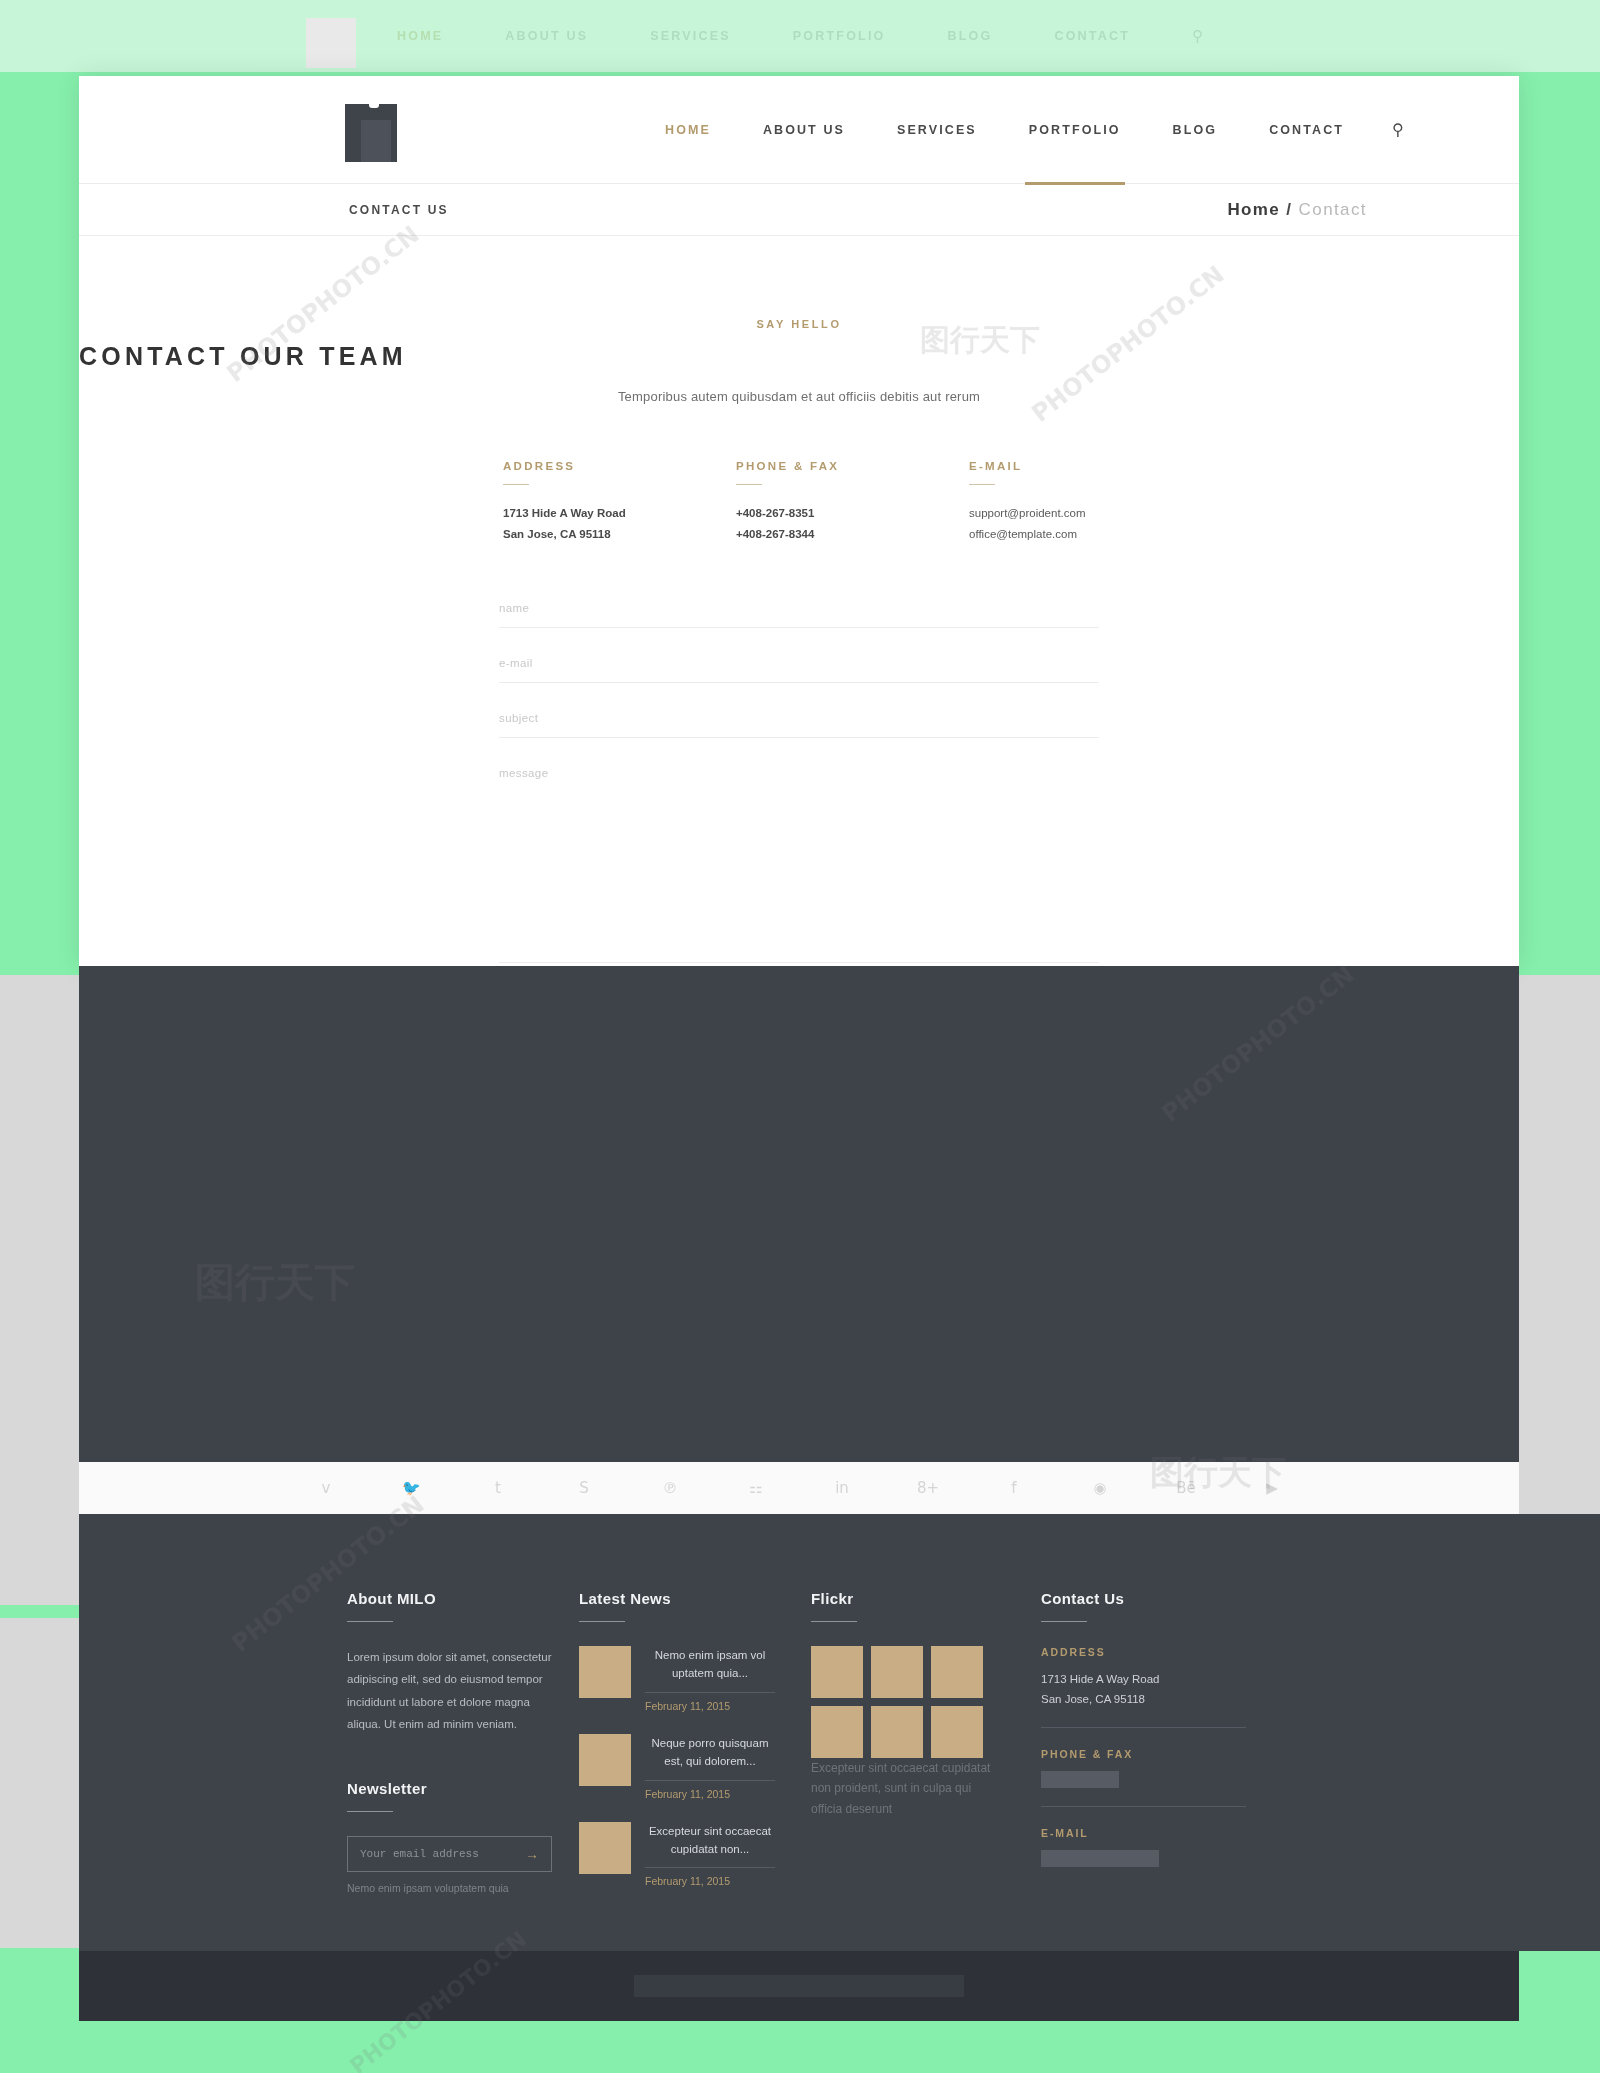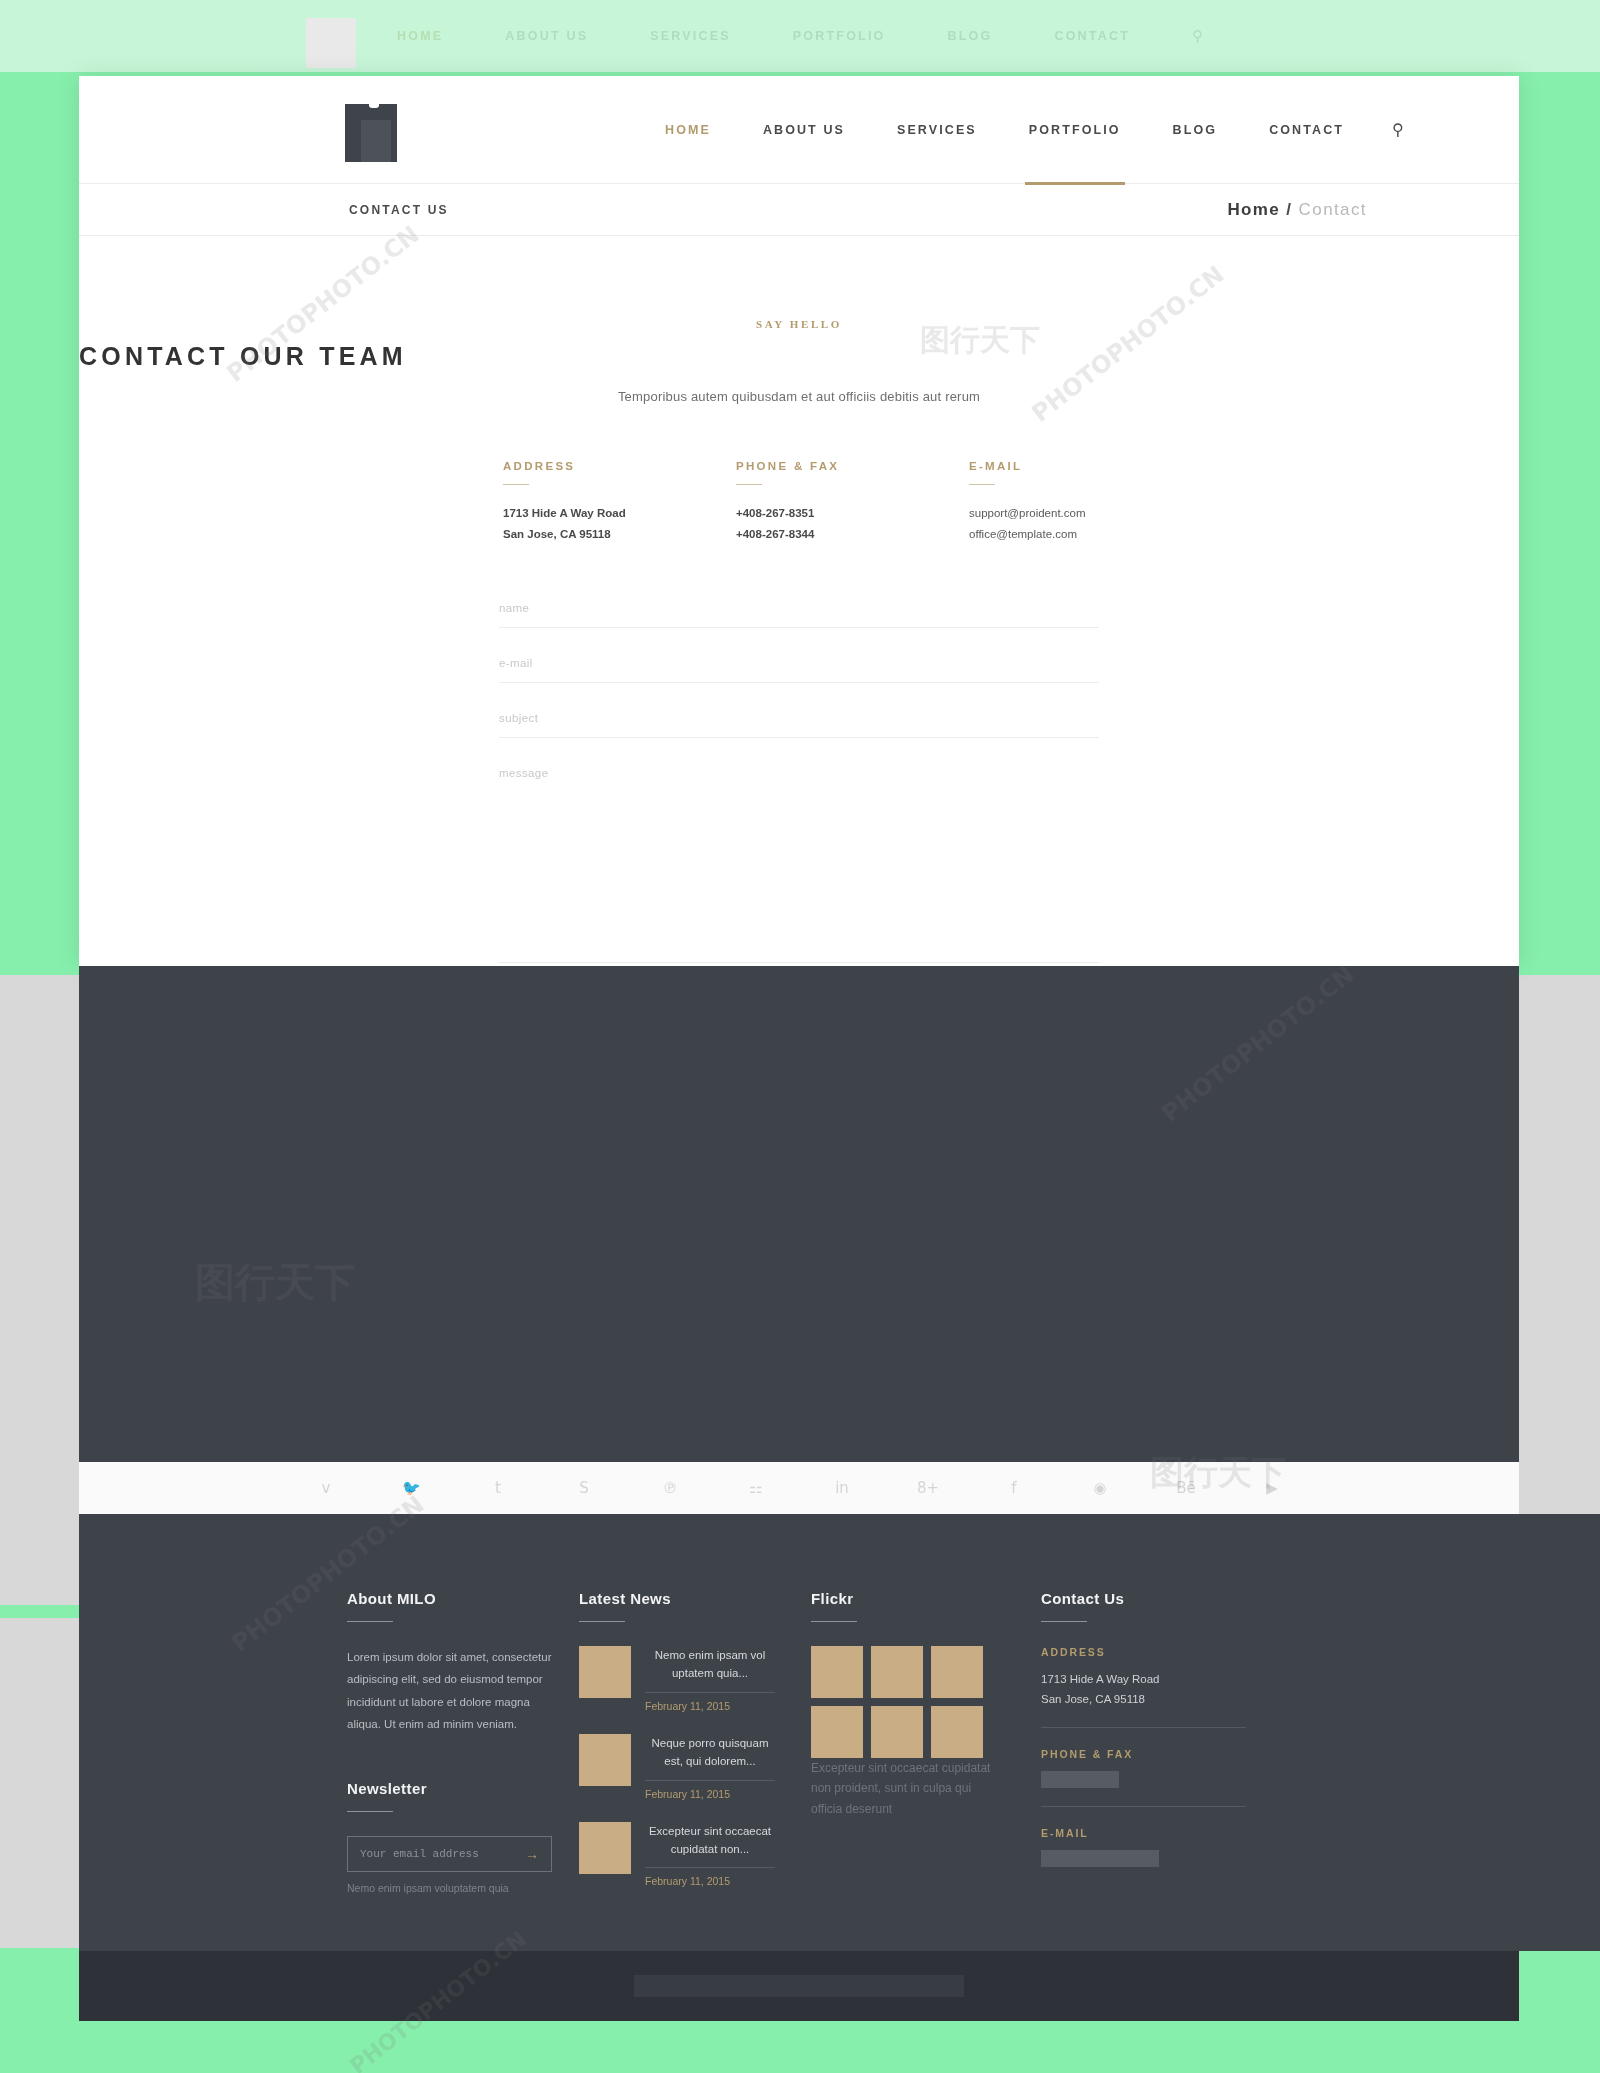--- a/index.html
+++ b/index.html
@@ -90,21 +90,21 @@
     color: #8d8d8d;
   }
   .crumbbar .crumbs b { color: #3d3d3d; font-weight: 700; }
   .crumbbar .crumbs i { font-style: normal; color: #b9b9b9; }
   .crumbbar .crumbs .sep { color: #4a4a4a; font-weight: 700; }
 
   
   .body-wrap { position: relative; padding-top: 82px; }
   .eyebrow {
     text-align: center; font-size: 11px; letter-spacing: 2.6px;
-    font-weight: 700; color: #b39b6e; font-family: Liberation Serif, serif;
+    font-weight: 700; color: #b39b6e;
   }
   .h1 {
     text-align: left; margin-top: 12px;
     font-size: 25px; letter-spacing: 4.2px; font-weight: 700; color: #333;
   }
   .sub {
     text-align: center; margin-top: 18px; font-size: 13px; color: #6f6f6f;
     letter-spacing: .2px;
   }
 

